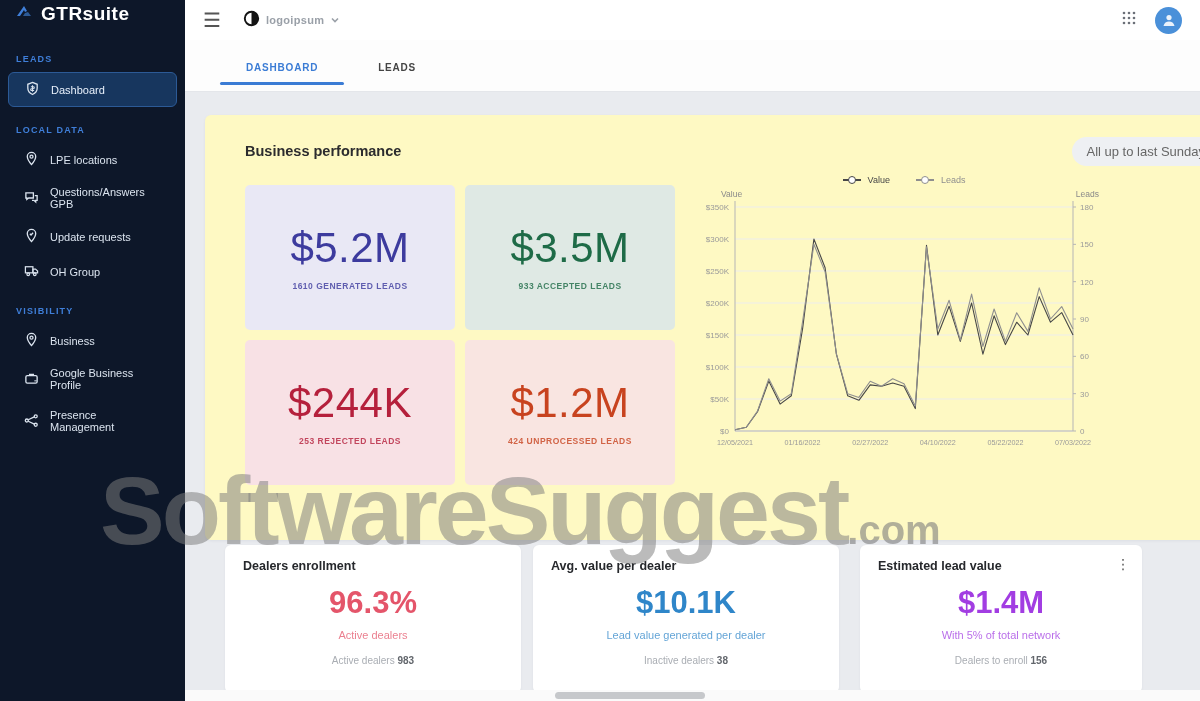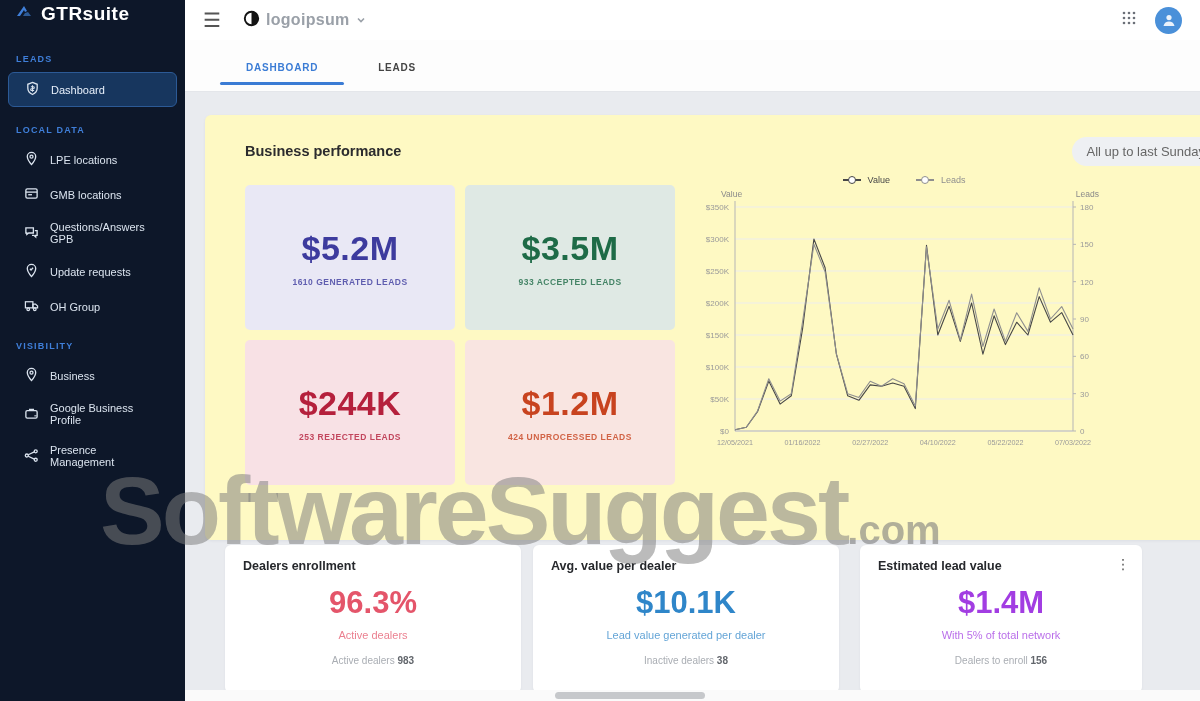--- a/index.html
+++ b/index.html
@@ -14,40 +14,40 @@
   .side-section { margin-top:18px; }
   .side-section-label { color:#3f7fd9; font-size:9px; font-weight:bold; letter-spacing:1.2px; padding:0 16px; margin-bottom:8px; text-transform:uppercase; }
   .side-item { display:flex; align-items:center; gap:11px; padding:8px 16px; margin:2px 8px; border-radius:6px; color:#dbe4ef; font-size:11px; cursor:pointer; }
   .side-item svg { flex:0 0 auto; }
   .side-item.active { background:#17365e; border:1px solid #2c5a96; color:#e8f0fb; }
 
   
   .topbar { position:absolute; left:185px; top:0; width:1015px; height:40px; background:#fff; display:flex; align-items:center; padding:0 18px; z-index:4; }
   .hamburger { font-size:20px; color:#555; cursor:pointer; line-height:1; }
   .workspace { display:flex; align-items:center; gap:6px; margin-left:22px; cursor:pointer; }
-  .workspace-name { font-size:16px; font-weight:bold; color:#9aa0a8; letter-spacing:.3px; }
+  .workspace-name { font-size:11px; font-weight:bold; color:#9aa0a8; letter-spacing:.3px; }
   .topbar-right { margin-left:auto; display:flex; align-items:center; gap:18px; }
   .apps-icon { cursor:pointer; }
   .avatar { width:27px; height:27px; border-radius:50%; background:#4a90d9; display:flex; align-items:center; justify-content:center; cursor:pointer; }
 
   
   .tabstrip { position:absolute; left:185px; top:40px; width:1015px; height:52px; background:#fdfdfd; border-bottom:1px solid #e4e6ea; z-index:3; }
   .tabs { display:flex; gap:8px; padding-left:35px; padding-top:16px; }
   .tab { font-size:10px; font-weight:bold; letter-spacing:.8px; color:#444; padding:6px 26px 12px 26px; cursor:pointer; position:relative; }
   .tab.active { color:#3b7cd5; }
   .tab.active::after { content:""; position:absolute; left:0; right:0; bottom:0; height:3px; border-radius:2px; background:#3b7cd5; }
 
   
   .panel { position:absolute; left:205px; top:115px; width:1050px; height:425px; background:#fef9c3; border-radius:6px; box-shadow:0 1px 3px rgba(20,30,60,.06); z-index:2;padding-left:44px; }
   .panel-title { position:absolute; left:40px; top:28px; font-size:14.5px; font-weight:bold; color:#2c2c2e; }
   .filter-pill { position:absolute; right:18px; top:22px; display:flex; align-items:center; gap:8px; background:#eef0f3; border-radius:16px; padding:7px 14px; font-size:13px; color:#666; cursor:pointer; }
 
   .stat-grid { position:absolute; left:40px; top:70px; width:430px; height:340px; display:grid; grid-template-columns:210px 210px; grid-template-rows:145px 145px; gap:10px; }
   .stat-card { border-radius:5px; display:flex; flex-direction:column; align-items:center; justify-content:center; gap:9px; }
-  .stat-value { font-size:34px; font-weight:bold; letter-spacing:.5px; }
+  .stat-value { font-size:42px; font-weight:normal; letter-spacing:.5px; }
   .stat-label { font-size:8.5px; font-weight:bold; letter-spacing:.5px; opacity:.8; }
 
   
   .chart-box { position:absolute; left:488px; top:60px; width:422px; height:330px; }
   .chart-legend { display:flex; justify-content:center; gap:26px; margin-bottom:6px; }
   .legend-item { display:flex; align-items:center; gap:7px; font-size:9px; color:#555; cursor:pointer; }
   .legend-marker { position:relative; width:18px; height:2px; background:currentColor; }
   .legend-marker::after { content:""; position:absolute; left:5px; top:-3px; width:6px; height:6px; border:1.5px solid currentColor; border-radius:50%; background:#fff; }
 
   
@@ -100,30 +100,20 @@
     <div class="side-section">
       <div class="side-section-label">LOCAL DATA</div>
       <div class="side-item">
         <span>
           <svg width="15" height="15" viewBox="0 0 16 16" fill="none" stroke="#dbe4ef" stroke-width="1.4">
               <path d="M8 1.5c-2.5 0-4.5 2-4.5 4.4C3.5 9.3 8 14.5 8 14.5s4.5-5.2 4.5-8.6c0-2.4-2-4.4-4.5-4.4z"></path>
               <circle cx="8" cy="6" r="1.6"></circle>
             </svg>
         </span>
         <span>LPE locations</span>
-      </div>
-      <div class="side-item">
-        <span>
-          <svg width="15" height="15" viewBox="0 0 16 16" fill="none" stroke="#dbe4ef" stroke-width="1.4">
-              <rect x="2" y="3" width="12" height="10" rx="1.5"></rect>
-              <line x1="2" y1="6.5" x2="14" y2="6.5"></line>
-              <line x1="4.5" y1="9.3" x2="8.5" y2="9.3"></line>
-            </svg>
-        </span>
-        <span>GMB locations</span>
       </div>
       <div class="side-item">
         <span>
           <svg width="15" height="15" viewBox="0 0 16 16" fill="none" stroke="#dbe4ef" stroke-width="1.4">
               <path d="M2 3h8v5.5H5L3 10V8.5H2z"></path>
               <path d="M11.5 6h2.5v5h-1.5v1.8L10.6 11H8.5"></path>
             </svg>
         </span>
         <span>Questions/Answers GPB</span>
       </div>

